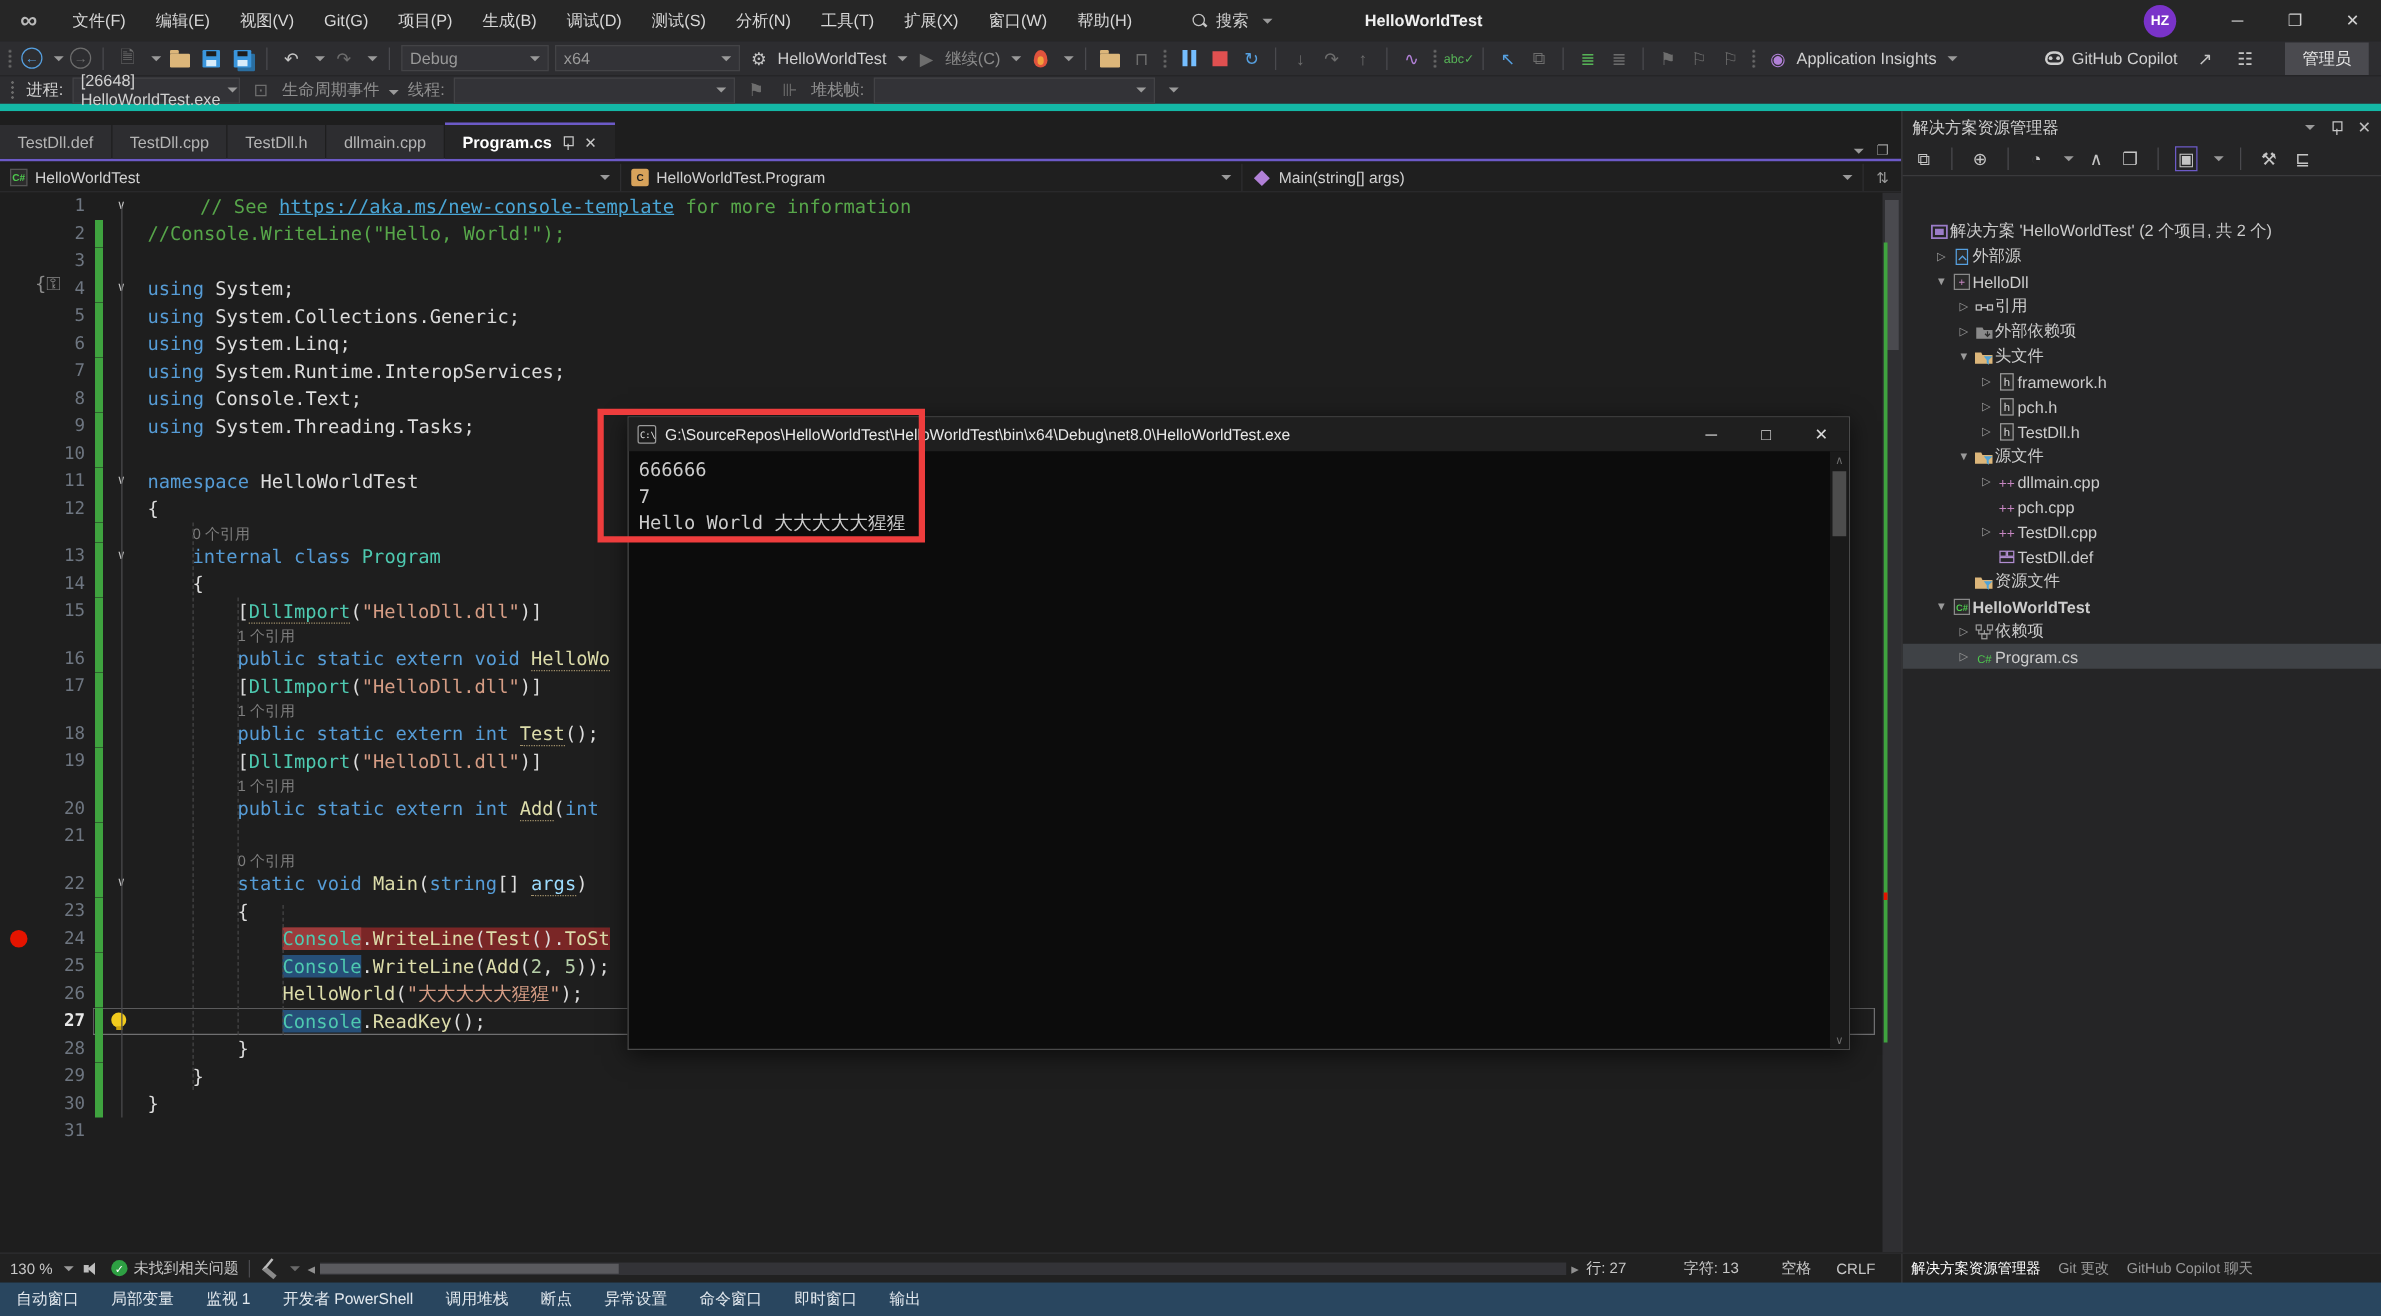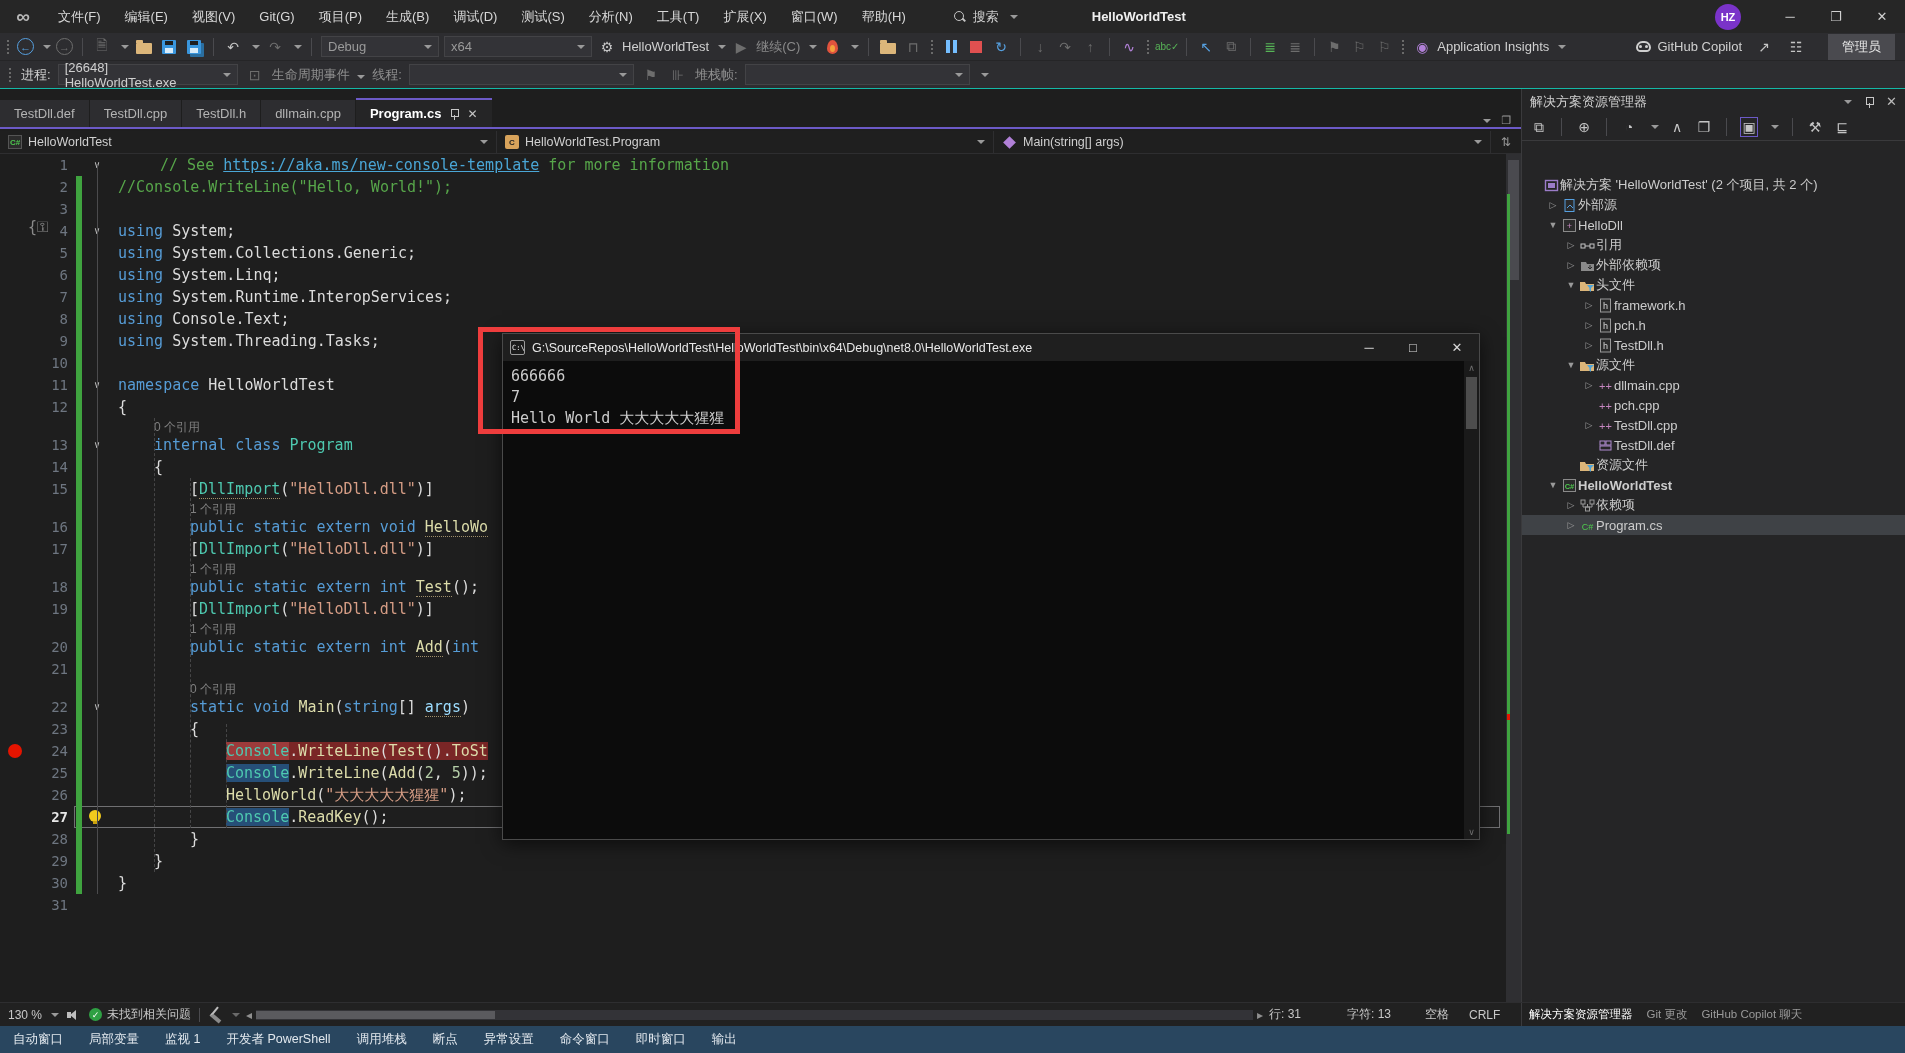--- a/index.html
+++ b/index.html
@@ -21,21 +21,21 @@
        border-top:4px solid #9a9a9a;margin-left:4px;}
   .wintitle{margin-left:60px;font-weight:bold;color:#f0f0f0;}
   .tb-right{margin-left:auto;display:flex;align-items:center;}
   .avatar{width:26px;height:26px;border-radius:50%;background:#7a33c9;color:#fff;font-size:11px;font-weight:bold;
           display:flex;align-items:center;justify-content:center;margin-right:26px;}
   .wbtn{width:46px;height:33px;display:flex;align-items:center;justify-content:center;color:#d0d0d0;font-size:13px;}
 
   
   #toolbar{position:absolute;left:0;top:33px;width:1905px;height:28px;background:#2d2d30;border-bottom:1px solid #252527;
            display:flex;align-items:center;gap:5px;padding:0 4px;white-space:nowrap;}
-  #procbar{position:absolute;left:0;top:61px;width:1905px;height:28px;background:#2d2d30;border-bottom:1px solid #14b8a6;
+  #procbar{position:absolute;left:0;top:61px;width:1905px;height:28px;background:#2d2d30;border-bottom:6px solid #14b8a6;
            display:flex;align-items:center;gap:7px;padding:0 6px;color:#8f8f8f;}
   .dots{width:4px;height:16px;margin:0 2px;background-image:radial-gradient(circle,#6a6a6a 1px,transparent 1.2px);
         background-size:4px 4px;}
   .sep{width:1px;height:18px;background:#4a4a4e;margin:0 4px;}
   .i{display:inline-flex;align-items:center;justify-content:center;width:20px;height:20px;font-size:14px;color:#c5c5c5;}
   .i.dis{color:#6d6d6d;}
   .i.blue{color:#56a0e0;}
   .i.green{color:#57b457;}
   .i.purple{color:#b180d7;}
   .circ{width:17px;height:17px;border-radius:50%;border:1.4px solid #56a0e0;color:#56a0e0;font-size:11px;
@@ -302,21 +302,21 @@
       </div>
       <span class="i">↗</span>
       <span class="i">☷</span>
       <span class="chip">管理员</span>
     </div>
   </div>
 
   <div id="procbar">
     <span class="dots"></span>
     <span class="tlabel">进程:</span>
-    <span class="dd" style="width:180px;color:#d0d0d0;">
+    <span class="dd" style="width:134px;color:#d0d0d0;">
       <span>[26648] HelloWorldTest.exe</span>
         <span class="car"></span>
       </span>
     <span class="i dis">⊡</span>
     <span>
       <span>生命周期事件</span> <span class="car"></span></span>
     <span>线程:</span>
     <span class="dd" style="width:225px;">
         <span></span>
         <span class="car"></span>
@@ -966,21 +966,21 @@
     <span class="broom"></span>
     <span class="car" style="border-top-color:#6a6a6a;"></span>
     <div class="hsc">
       <span>◂</span>
       <span class="track">
           <span class="hthumb"></span>
         </span>
       <span>▸</span>
     </div>
     <div class="stat-right">
-      <span>行: 31</span>
+      <span>行: 27</span>
       <span>字符: 13</span>
       <span style="width:44px;">空格</span>
       <span style="width:52px;">CRLF</span>
     </div>
     <div id="paneltabs">
         <span class="ptab active">解决方案资源管理器</span>
         <span class="ptab">Git 更改</span>
         <span class="ptab">GitHub Copilot 聊天</span>
       </div>
   </div>

